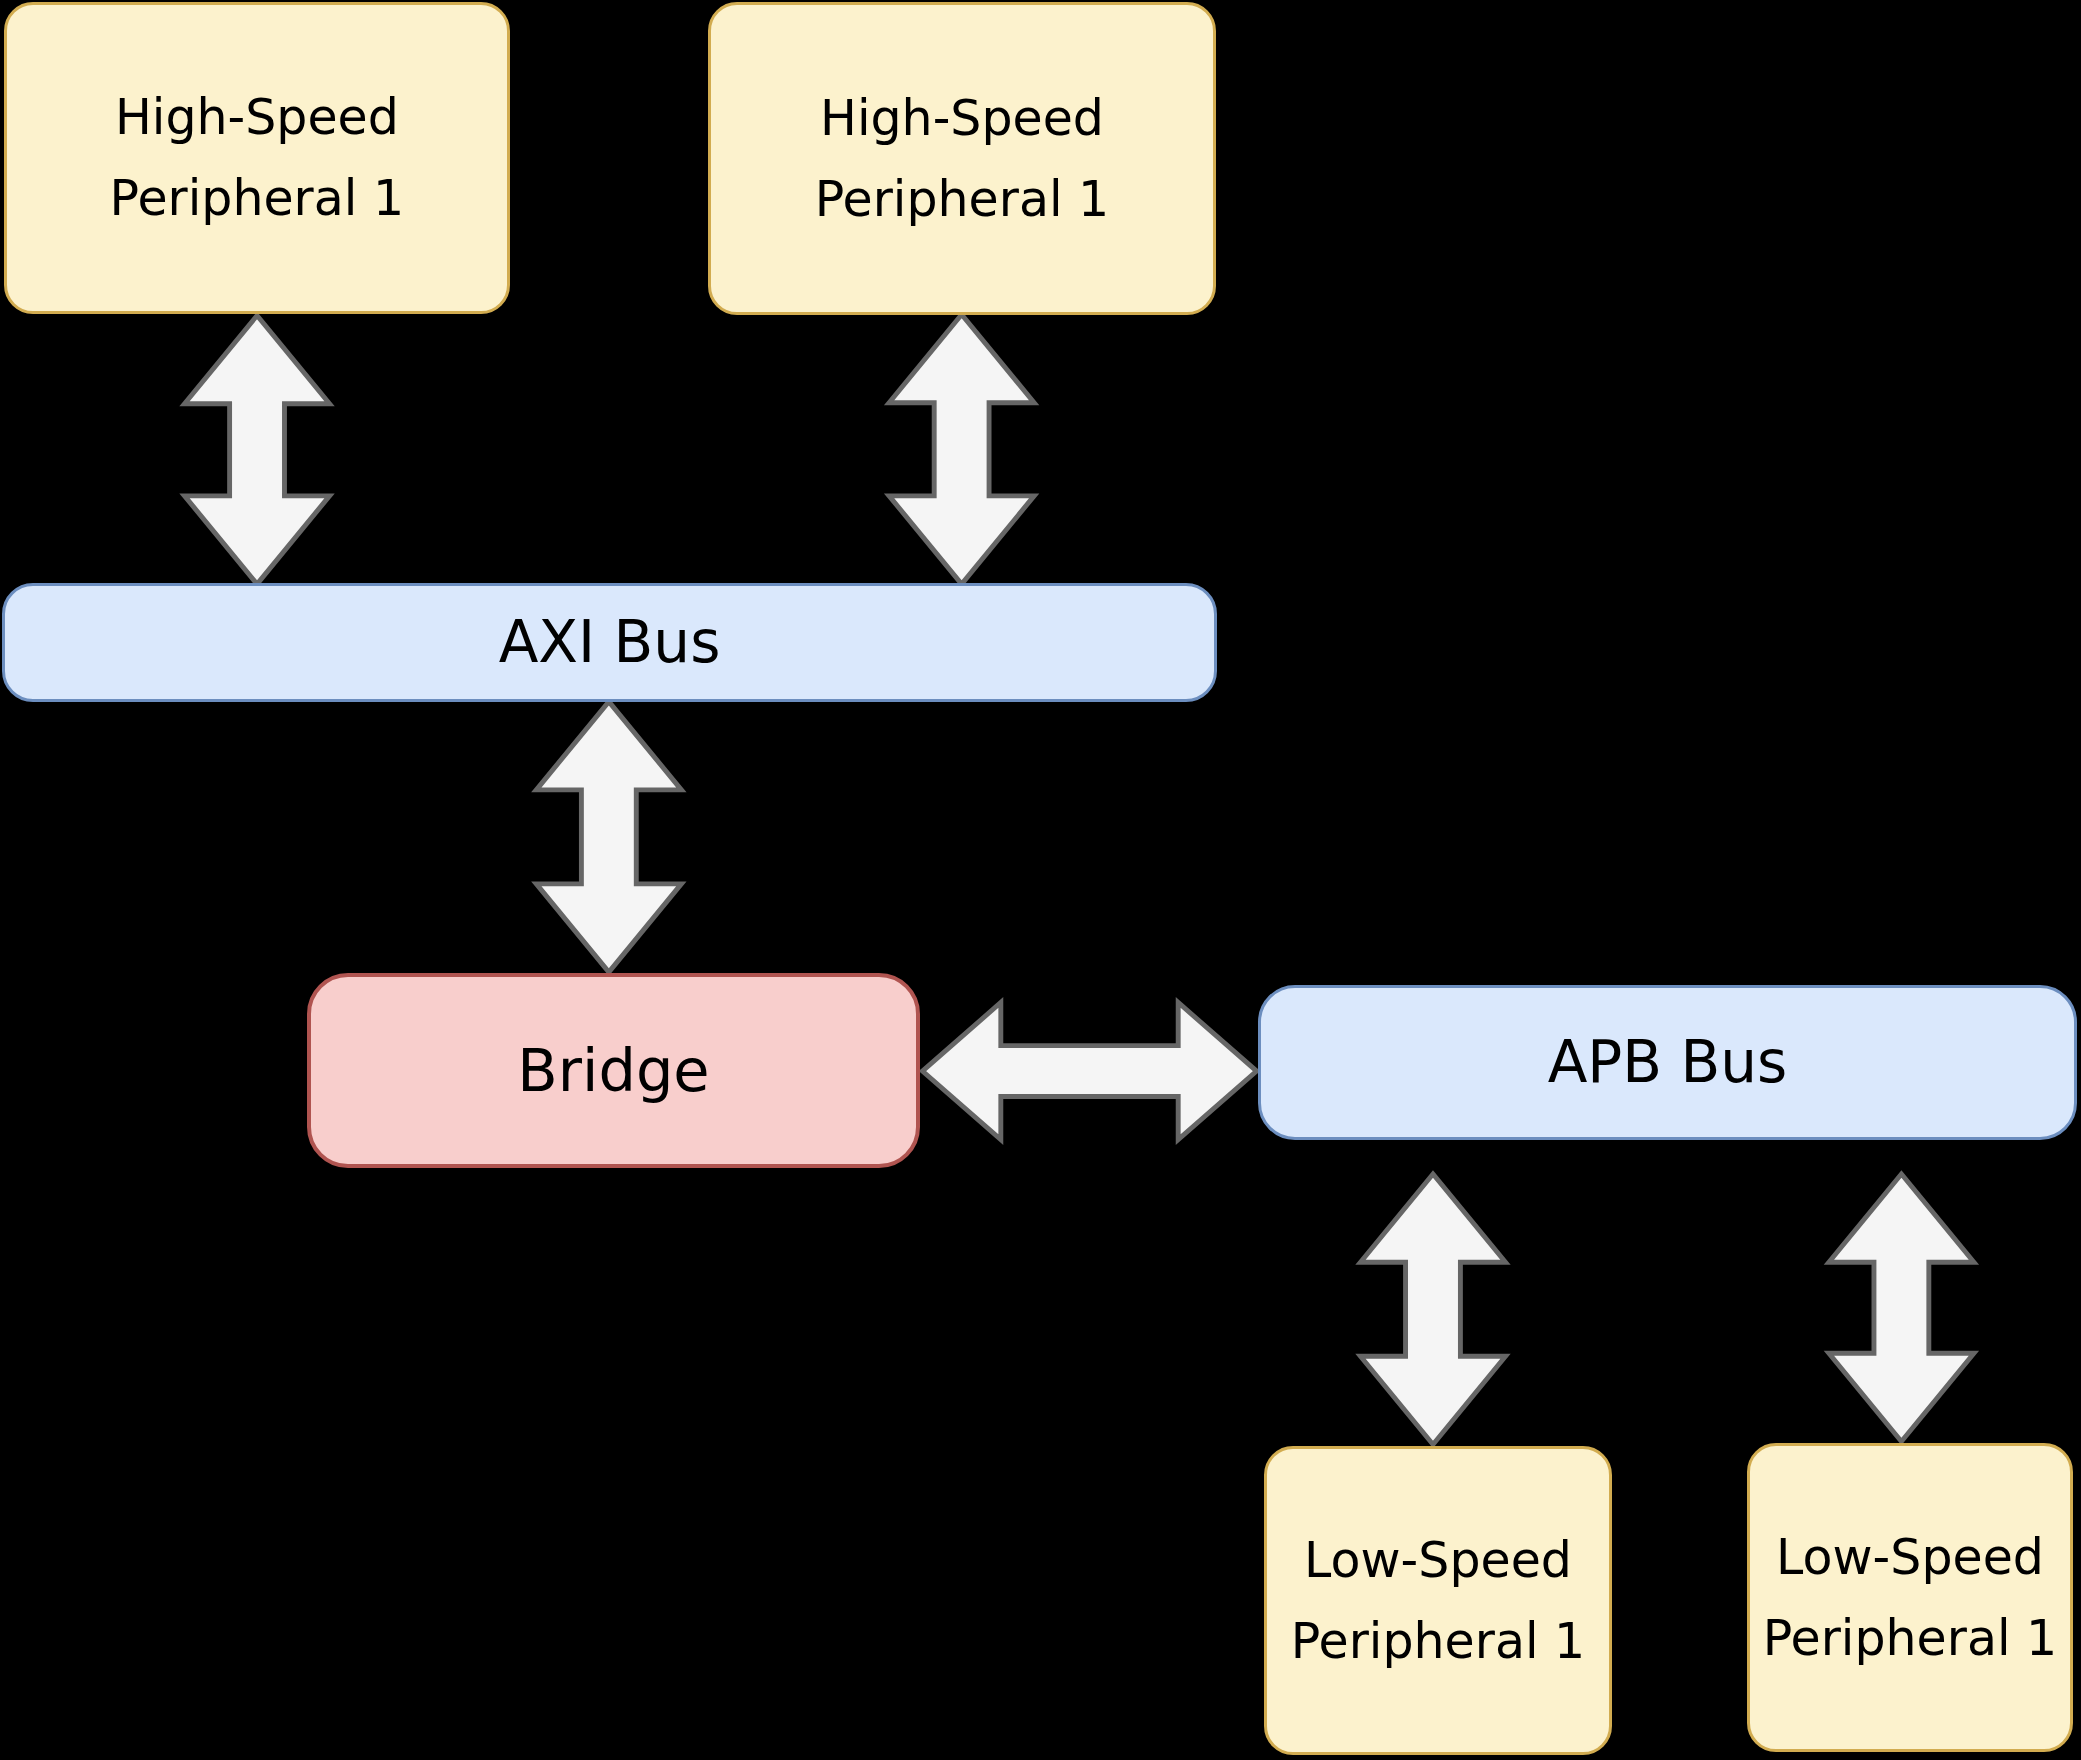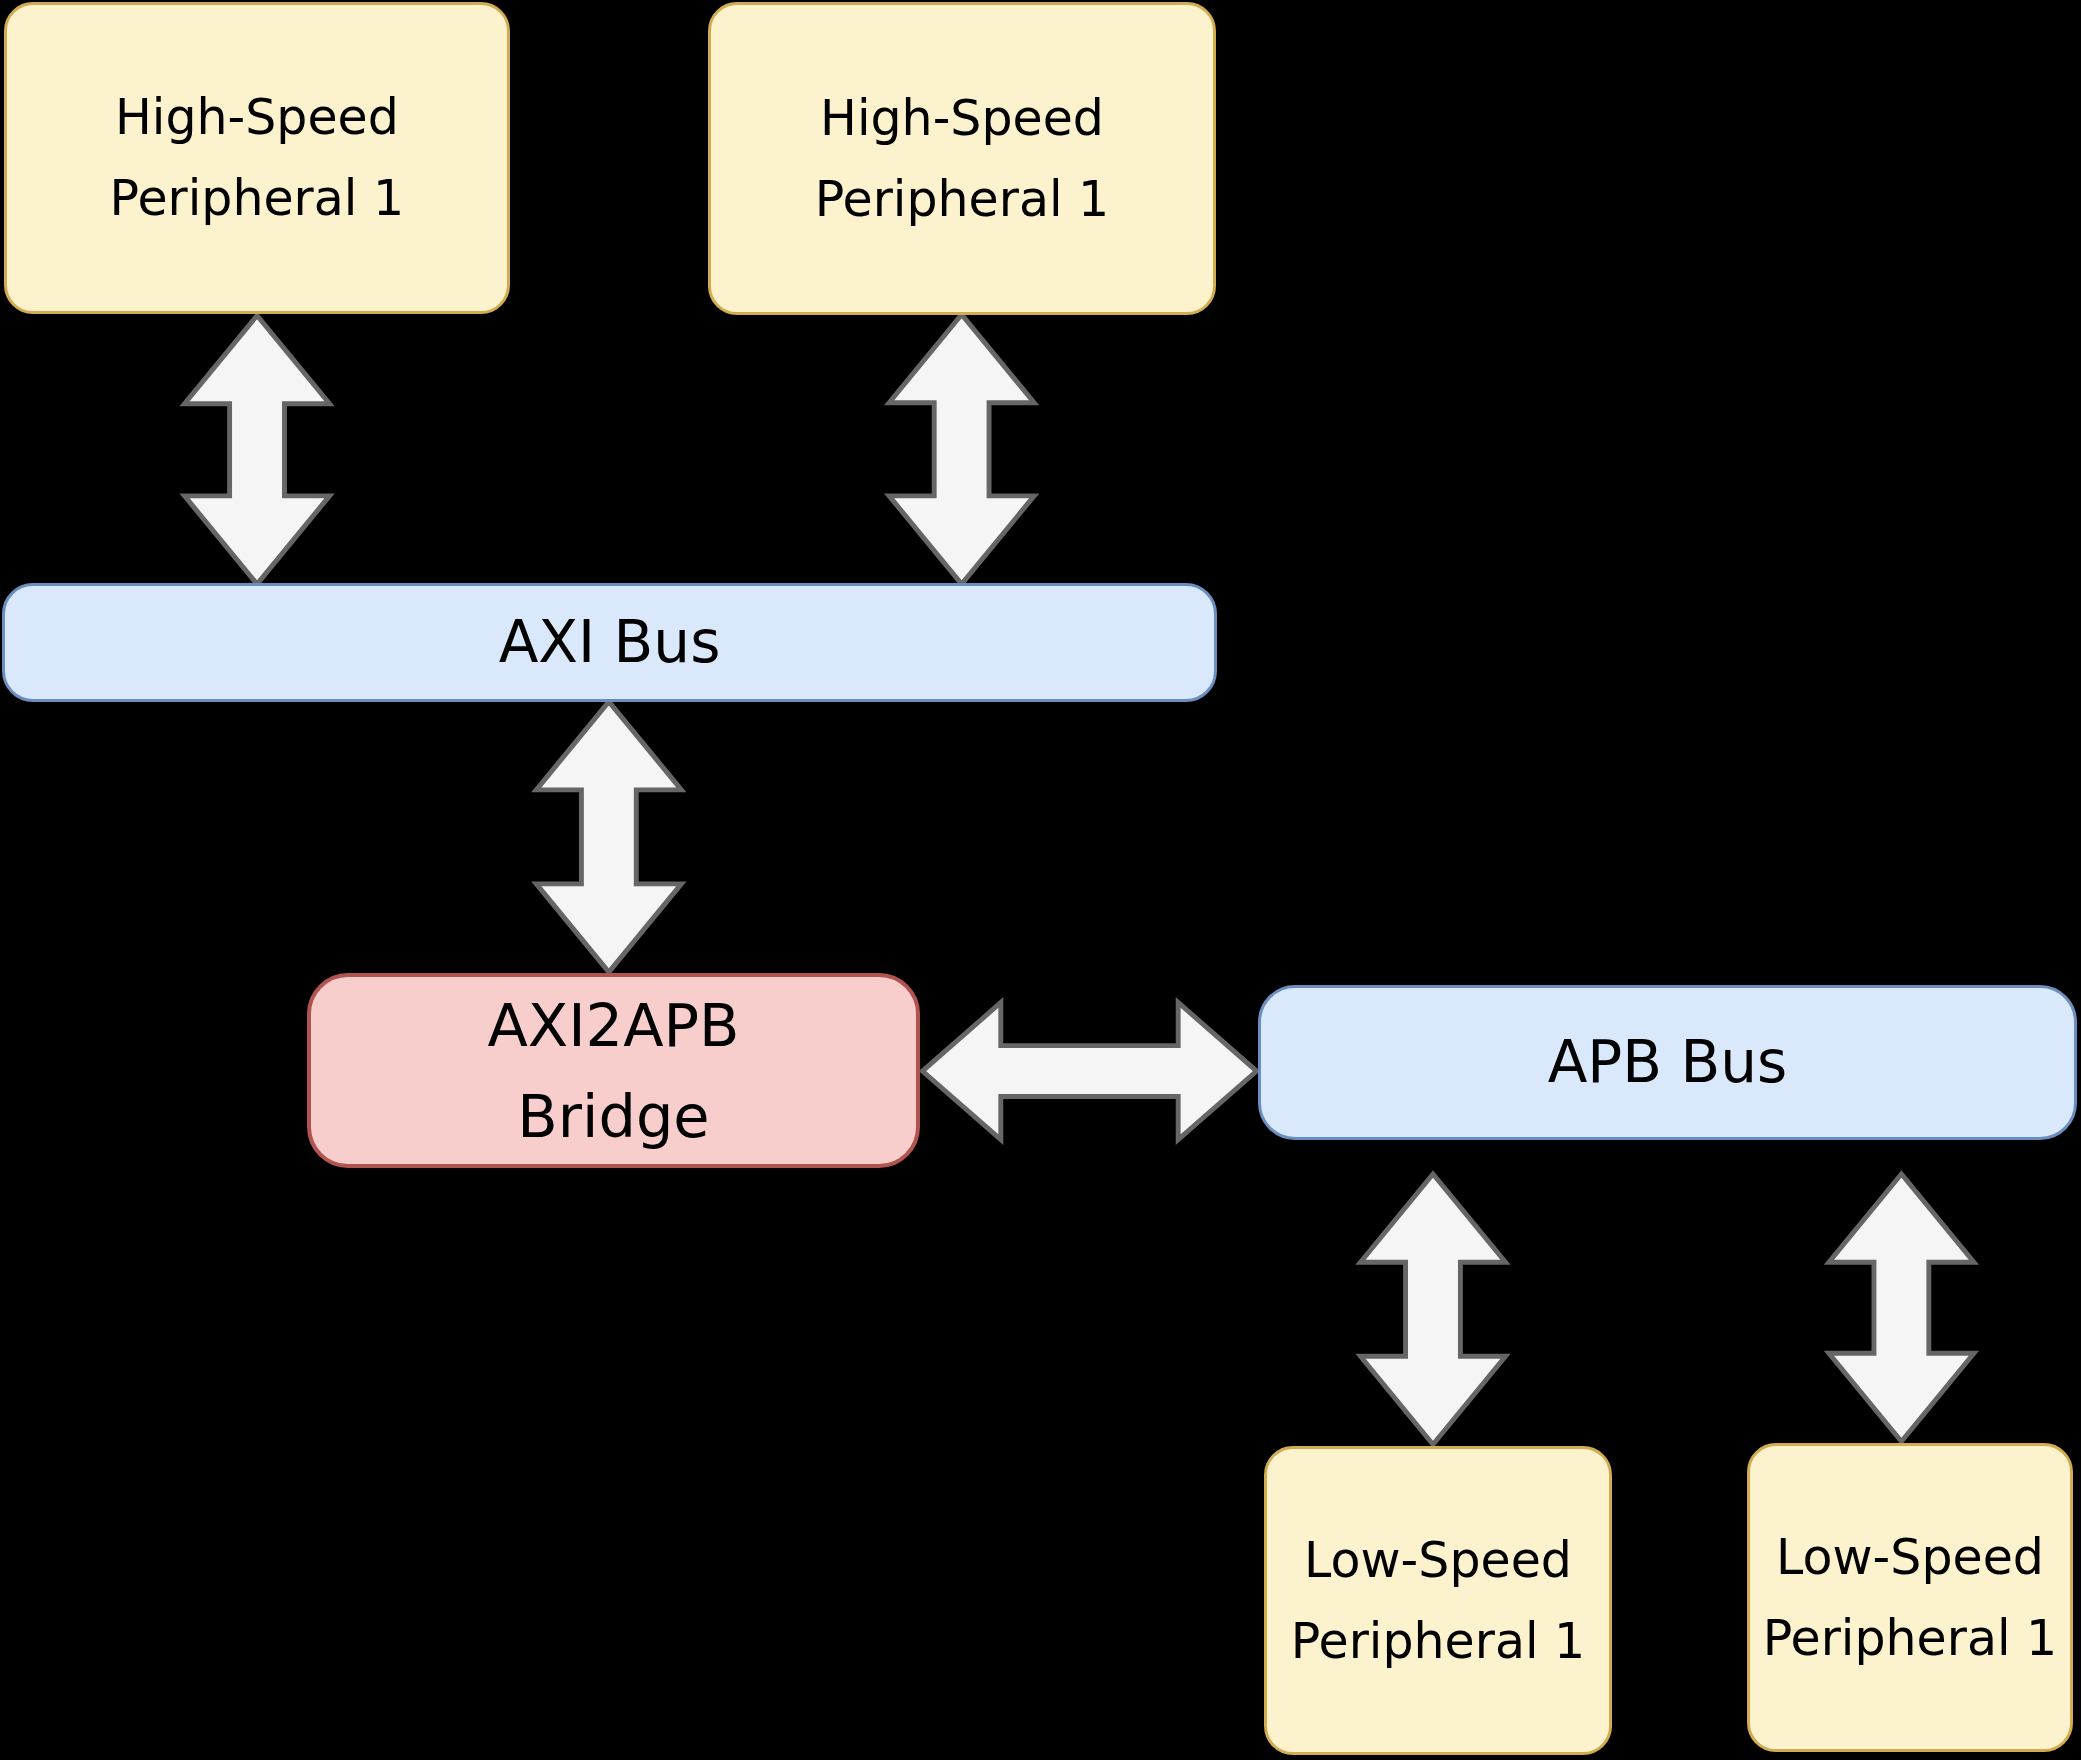--- a/index.html
+++ b/index.html
@@ -100,21 +100,20 @@
   </div>
 
   <div class="node bus" id="node-axi">
     <div class="label">
       <span>AXI Bus</span>
     </div>
   </div>
 
   <div class="node bridge" id="node-bridge">
     <div class="label">
-      <span>AXI2APB</span>
       <span>Bridge</span>
     </div>
   </div>
 
   <div class="node bus" id="node-apb">
     <div class="label">
       <span>APB Bus</span>
     </div>
   </div>
 

